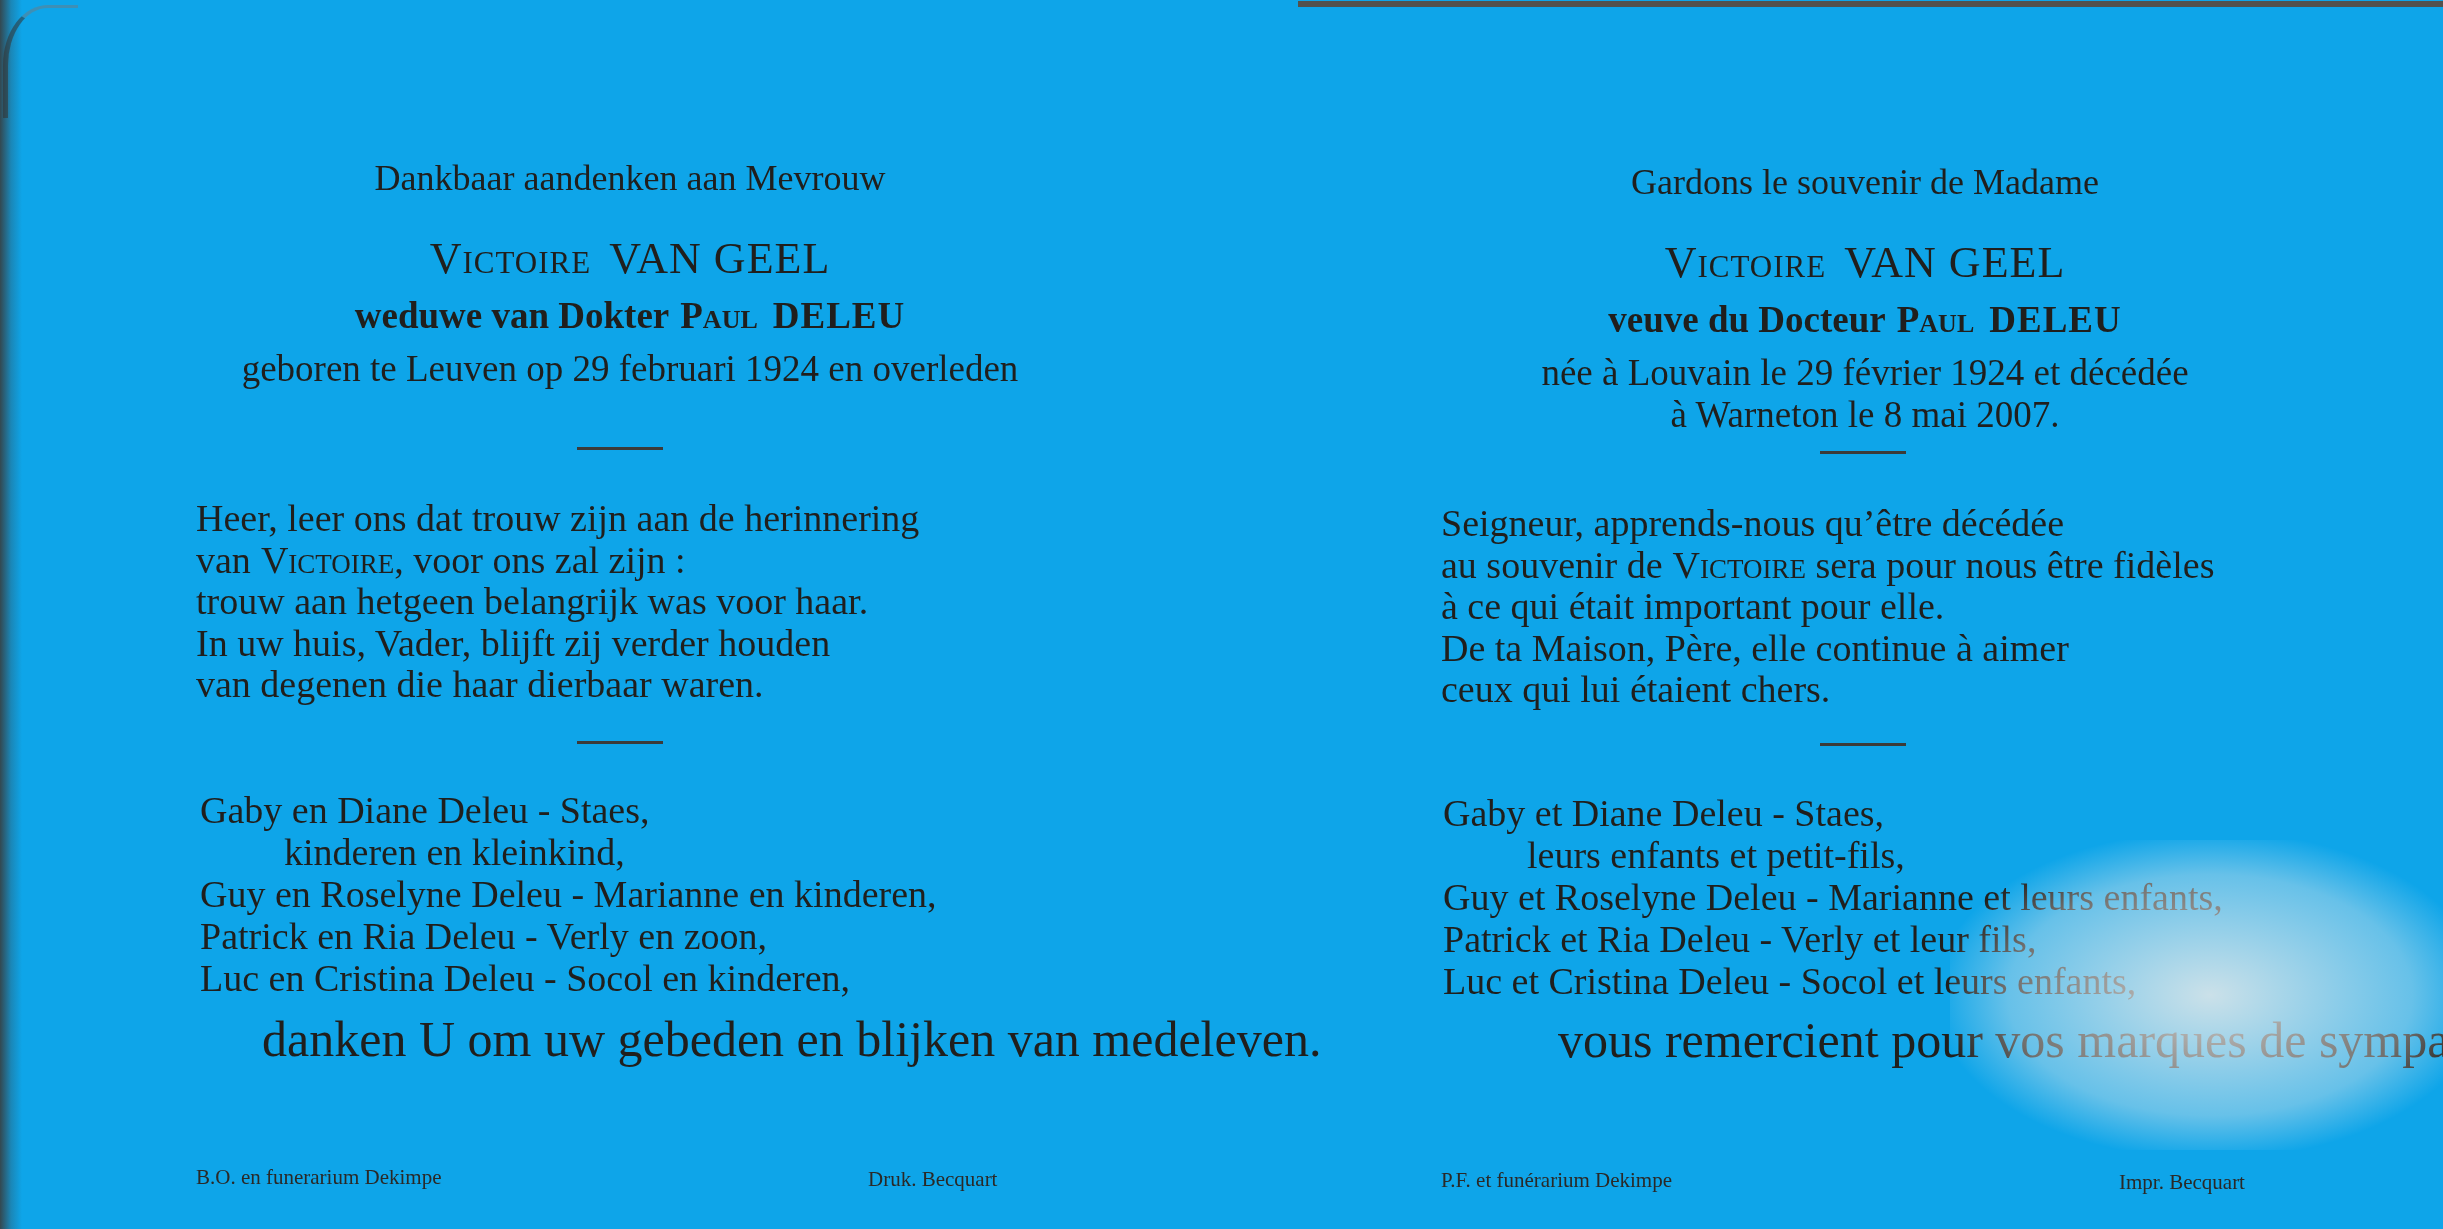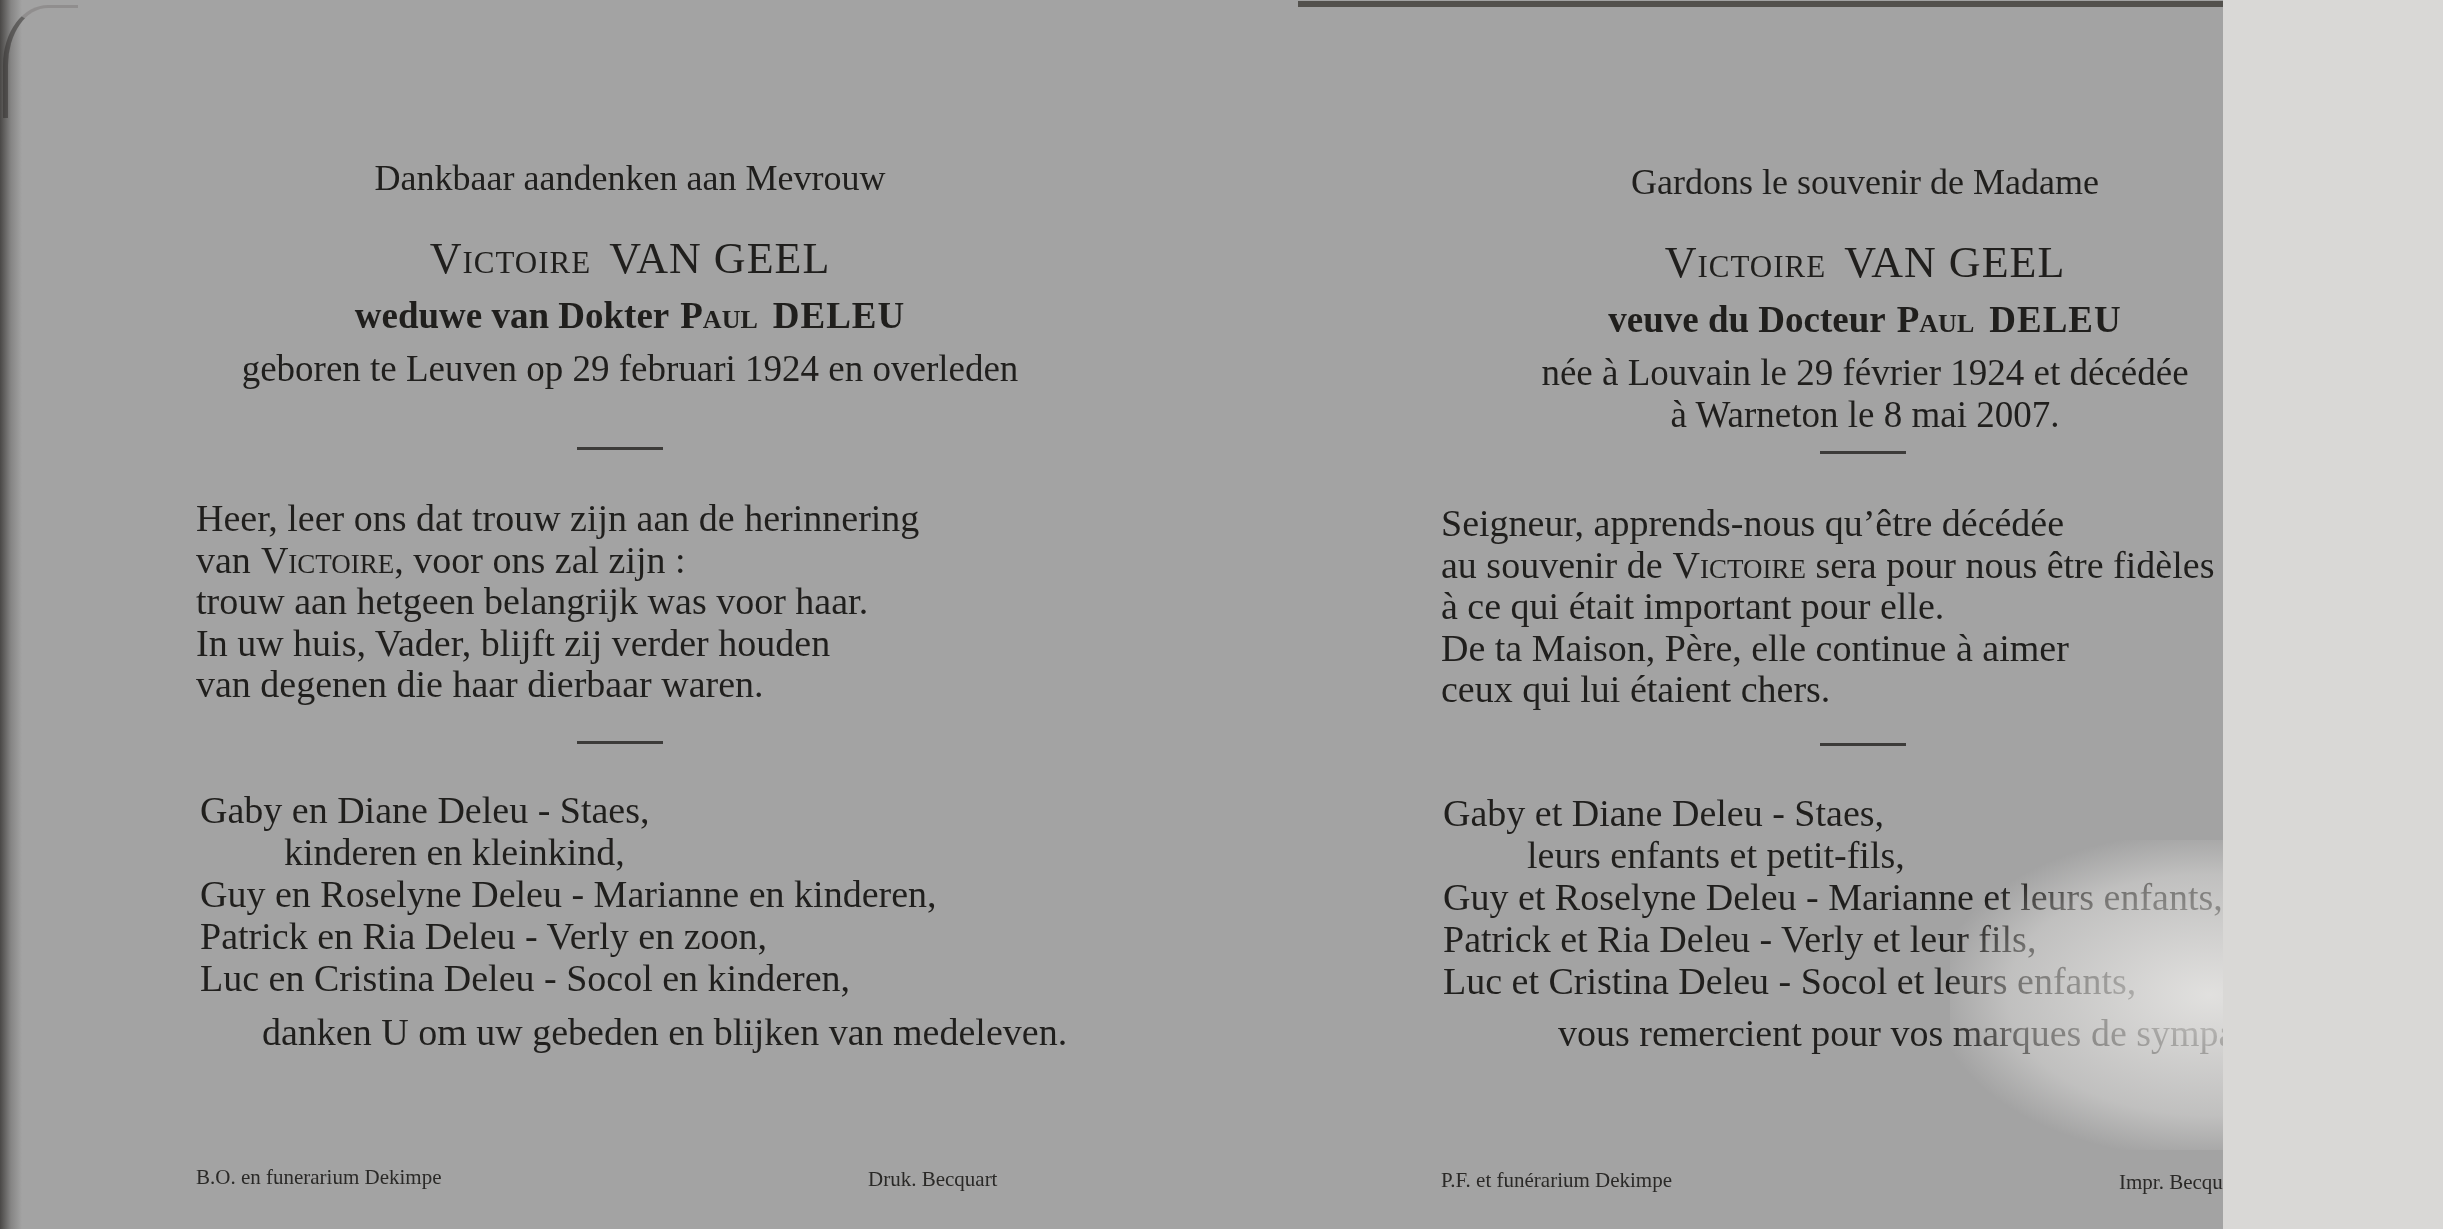--- a/index.html
+++ b/index.html
@@ -1,20 +1,20 @@
 <!DOCTYPE html>
 <html><head>
 <meta charset="utf-8">
 <style>
   html, body { margin: 0; padding: 0; background: #d9d8d6; }
   .scan {
     position: relative;
-    width: 2223px;
+    width: 2443px;
     height: 1229px;
-    background: #a3a3a3;
+    background: #0ea5e9;
     font-family: "Liberation Serif", serif;
     color: #201f1d;
     overflow: hidden;
   }
   .block { position: absolute; white-space: nowrap; }
   .centered { text-align: center; }
 
   
   .edge-left {
     position: absolute; left: 0; top: 0; bottom: 0; width: 22px;
@@ -42,21 +42,21 @@
   .sc      { font-variant: small-caps; }
   .name .last { margin-left: 18px; }
   .relation { font-size: 37px; font-weight: bold; line-height: 48px; margin-top: 2px; }
   .relation .sc   { margin-left: 11px; }
   .relation .last { margin-left: 15px; letter-spacing: 1px; margin-top: 12px; }
   .dates   { font-size: 37px; line-height: 42px; margin-top: 8px; }
   .prayer  { font-size: 38px; line-height: 41.5px; }
   .prayer .sc { margin-left: 10px; }
   .family  { font-size: 38px; line-height: 42px; }
   .indent  { padding-left: 84px; }
-  .thanks  { font-size: 38px; text-align: center; }
+  .thanks  { font-size: 50px; text-align: center; }
   .footer  { font-size: 21px; color: #2a2927; }
   .divider { position: absolute; width: 86px; height: 3px; background: #3c3b39; }
 
   
   .hdr-left    { left: 190px;  top: 158px;  width: 880px; }
   .div-l1      { left: 577px;  top: 447px; }
   .prayer-left { left: 196px;  top: 498px; }
   .div-l2      { left: 577px;  top: 741px; }
   .family-left { left: 200px;  top: 789px; }
   .thanks-left { left: 262px;  top: 1010px; }

